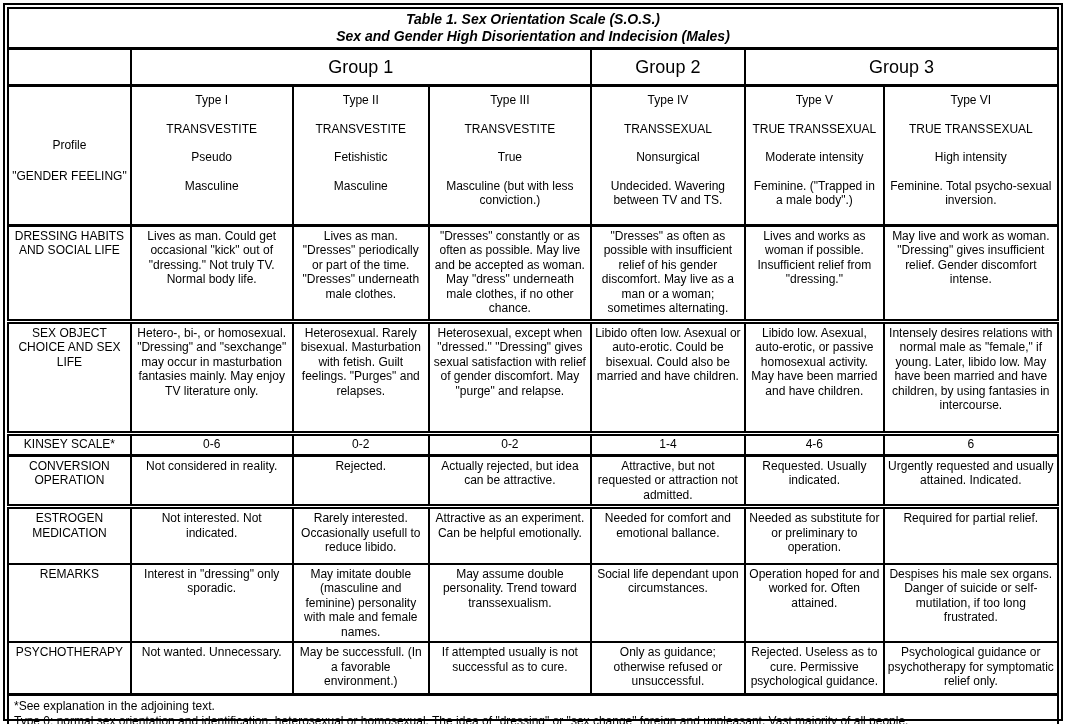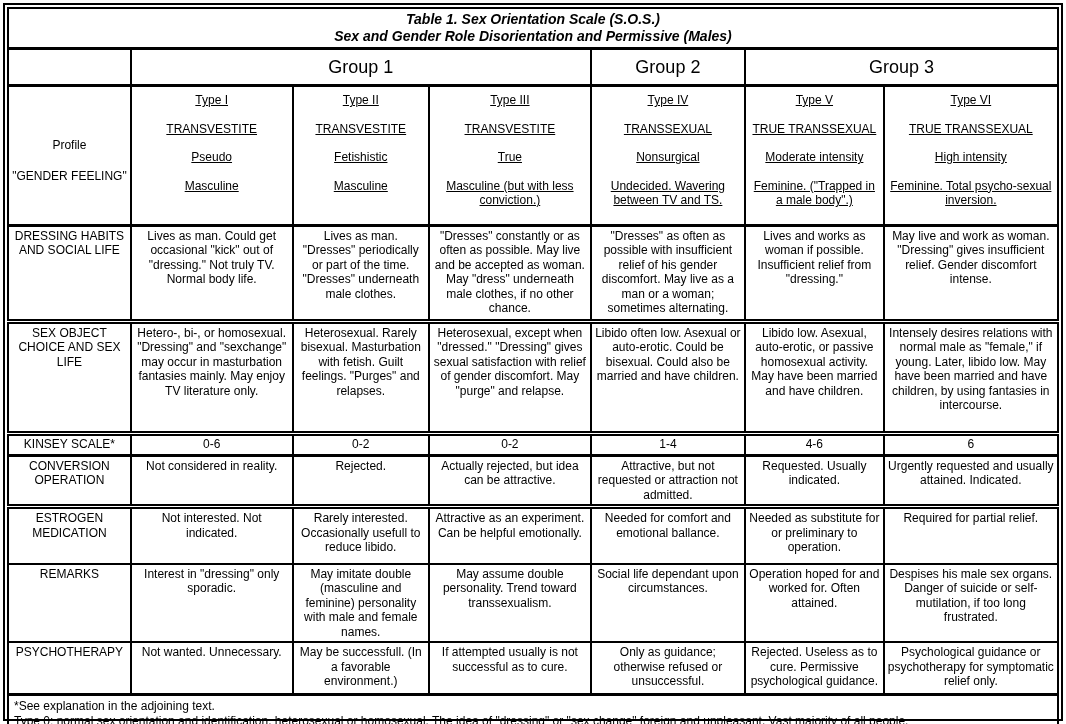--- a/index.html
+++ b/index.html
@@ -49,21 +49,21 @@
     vertical-align: middle;
     padding: 2px;
   }
   tr.group-row td {
     border-bottom: 3px solid #000;
     vertical-align: middle;
     font-size: 18px;
     height: 30px;
   }
   tr.profile-row td { padding-top: 6px; }
-  .pline { margin: 0 0 14px 0; text-decoration: underline; }
+  .pline { margin: 0 0 14px 0; }
   .plabel-spacer { height: 29px; }
   .plabel-line { margin: 16px 0 14px 0; }
   td.c3 { border-left: 5px double #000; }
   tr.sep-solid td { border-top: 3px solid #000; }
   tr.sep-dbl td { border-top: 5px double #000; }
   tr.kinsey-row td { vertical-align: middle; padding: 1px 3px; }
   tr.footnote-row td {
     border-top: 3px solid #000;
     text-align: left;
     vertical-align: top;
@@ -86,21 +86,21 @@
         <col style="width:15.4%">
         <col style="width:14.7%">
         <col style="width:13.2%">
         <col style="width:16.6%">
       </colgroup>
 
       <tbody>
           <tr class="title-row" style="height:38px;">
         <td colspan="7">
           <div>Table 1. Sex Orientation Scale (S.O.S.)</div>
-          <div>Sex and Gender Role Disorientation and Permissive (Males)</div>
+          <div>Sex and Gender High Disorientation and Indecision (Males)</div>
         </td>
       </tr>
 
       <tr class="group-row" style="height:30px;">
         <td></td>
         <td colspan="3">Group 1</td>
         <td>Group 2</td>
         <td colspan="2">Group 3</td>
       </tr>
 

